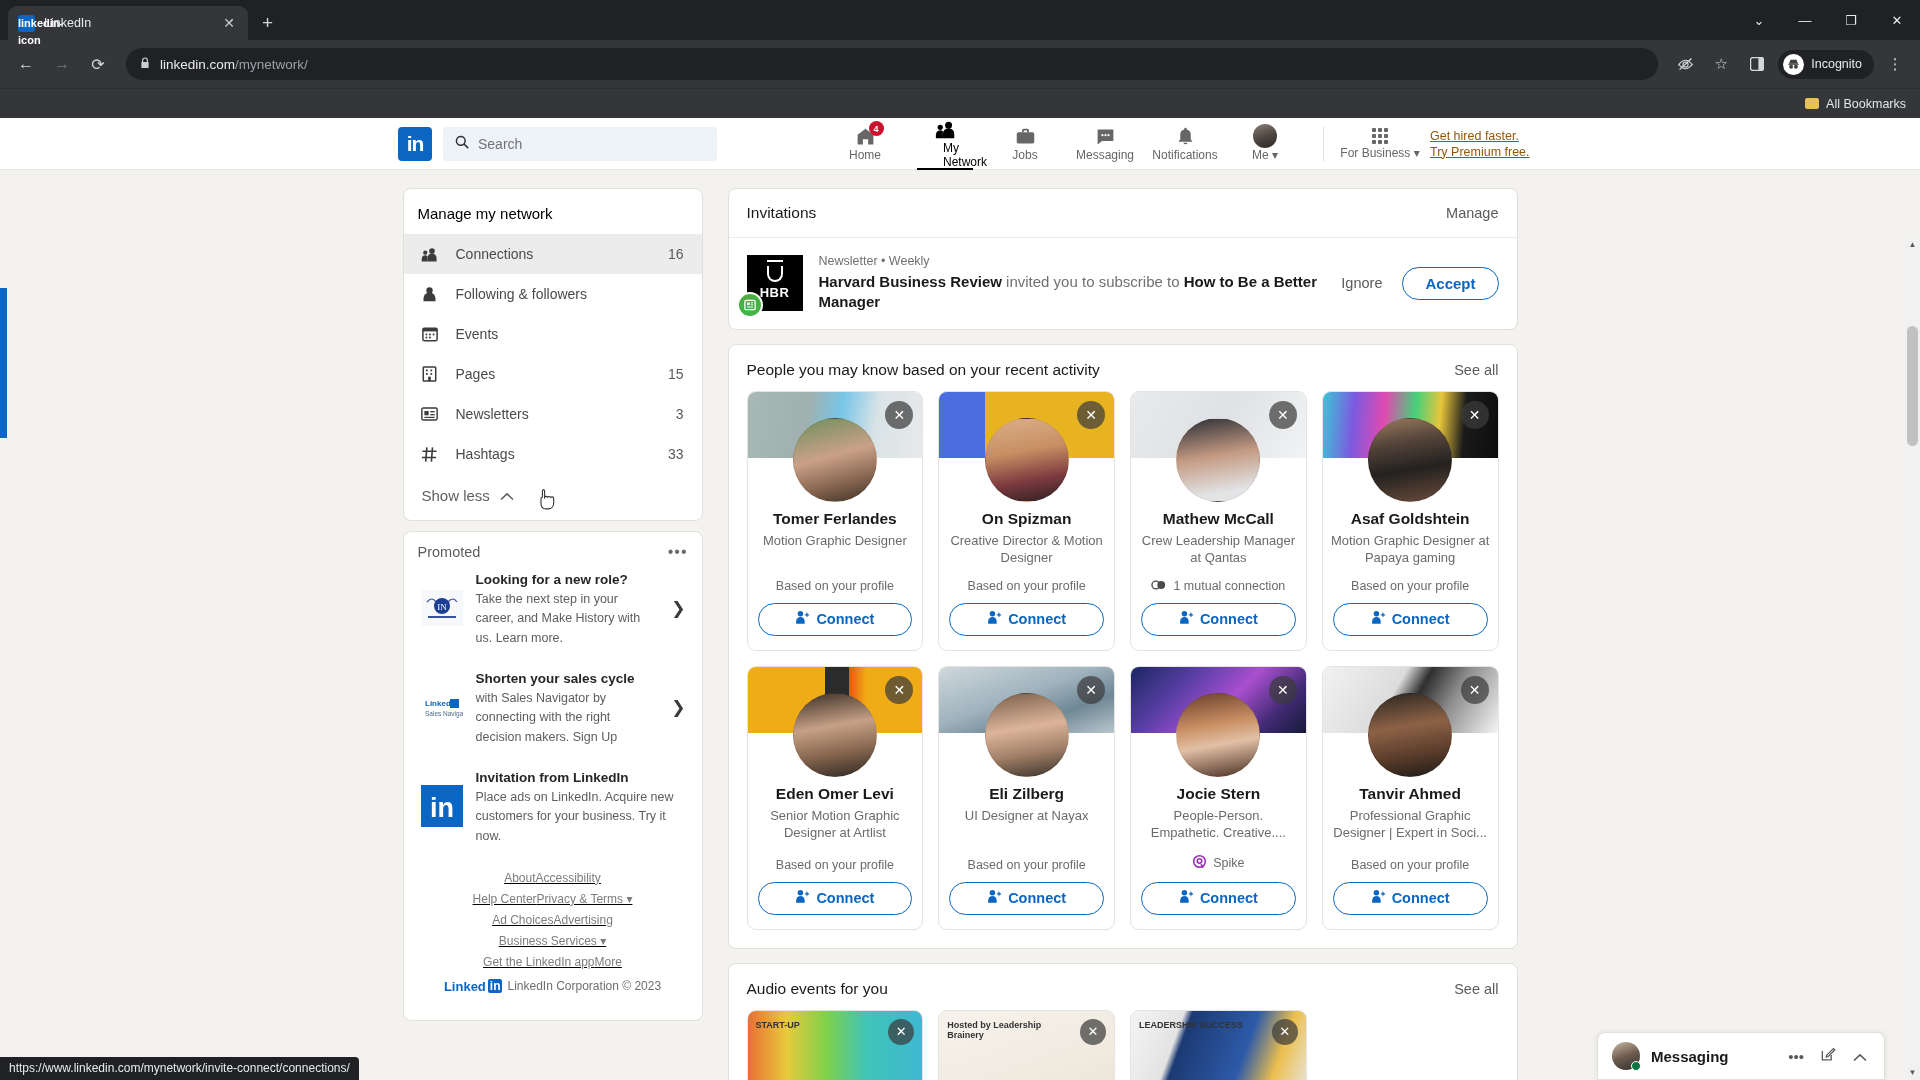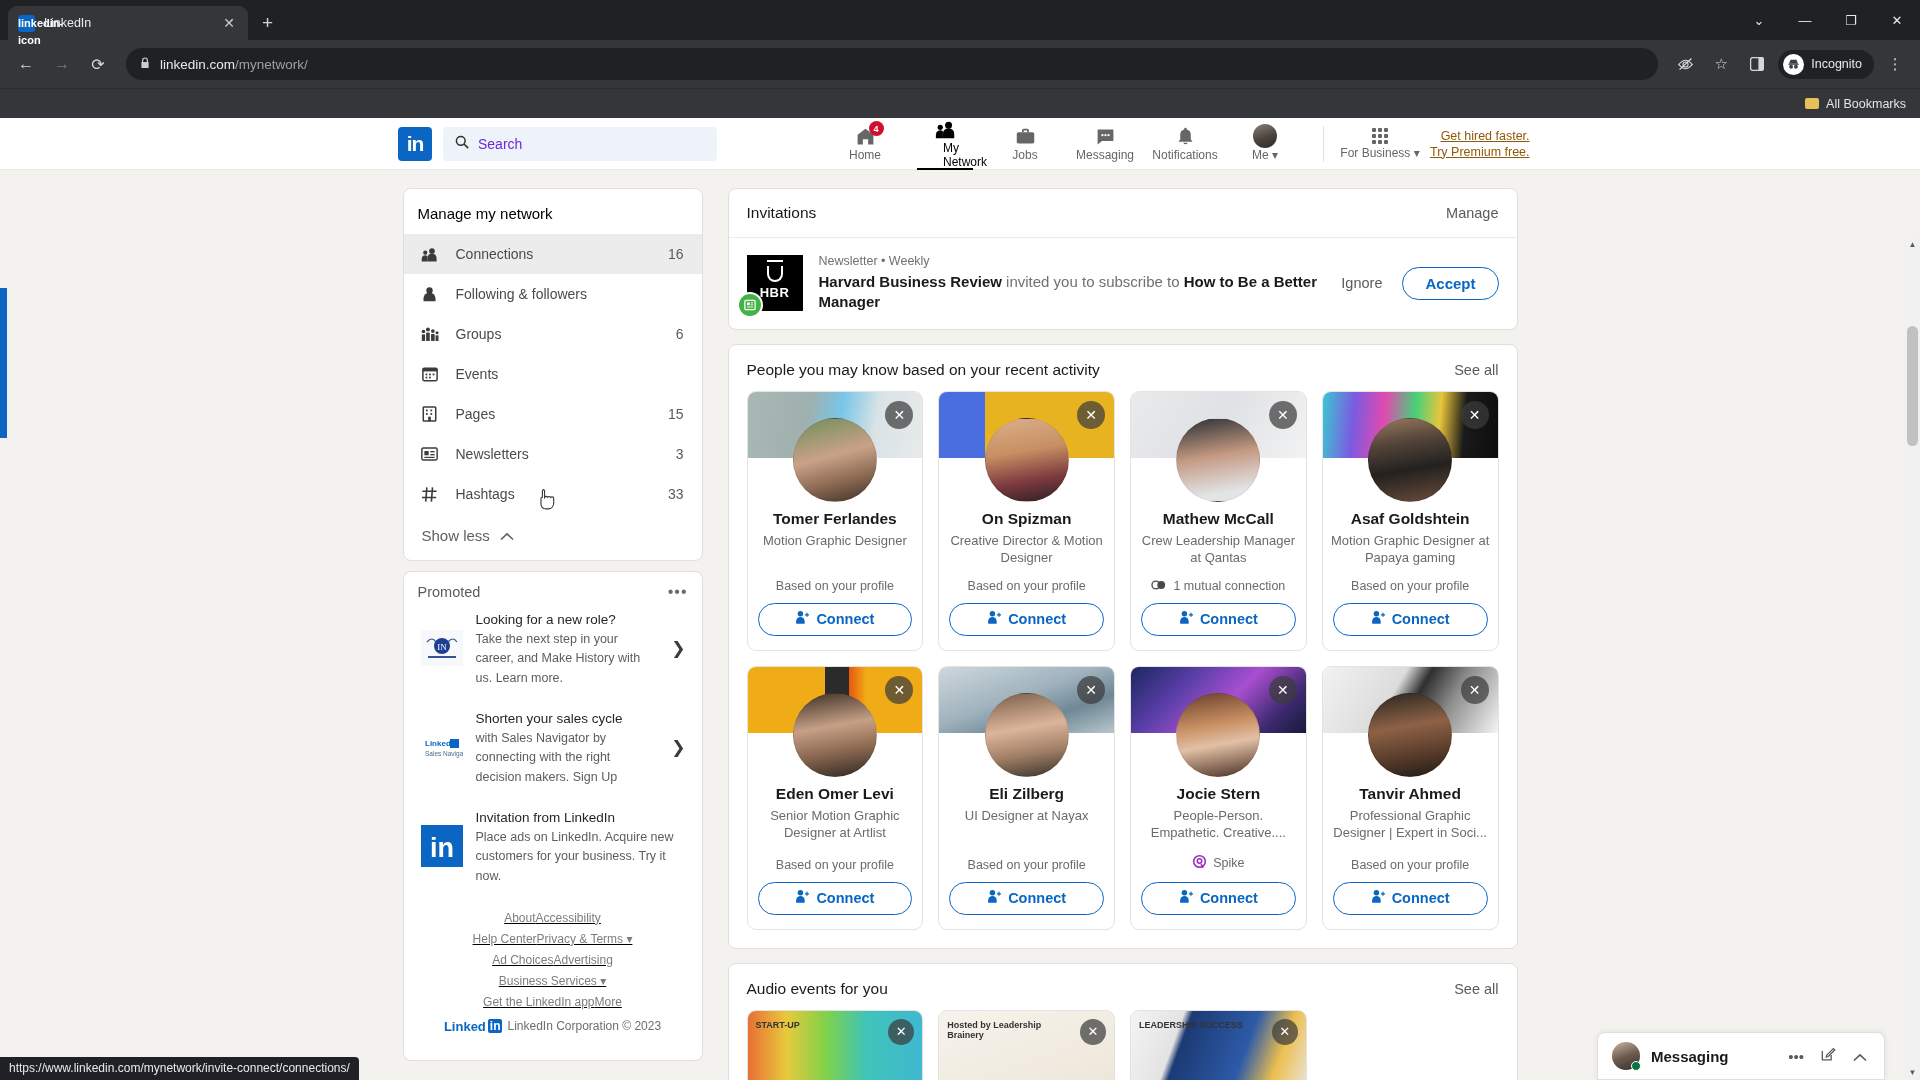--- a/index.html
+++ b/index.html
@@ -79,21 +79,21 @@
     height: 52px; background: #fff; display: flex; align-items: center;
     padding-left: 398px; padding-right: 30px; border-bottom: 1px solid #e8e8e8;
     position: relative;
   }
   .ln-logo { width: 34px; height: 34px; background: #0a66c2; border-radius: 4px;
     color:#fff; font-weight:bold; font-size:21px; display:flex; align-items:center;
     justify-content:center; letter-spacing:-1px; }
   .search-box { width: 274px; height: 34px; background:#edf3f8; border-radius:4px;
     margin-left: 11px; display:flex; align-items:center; padding: 0 12px; gap: 9px; }
   .search-icon { color:#333; font-size:14px; }
-  .search-ph { color:#6d28d9; font-size:14px; }
+  .search-ph { color:#737373; font-size:14px; }
 
   .nav-items { display:flex; align-items:center; margin-left: 108px; height:52px; }
   .nav-item { width: 80px; height:52px; display:flex; flex-direction:column;
     align-items:center; justify-content:center; position:relative; cursor:pointer; gap:1px; }
   .nav-item .ico { height:22px; display:flex; align-items:center; justify-content:center;
     color:#666; position:relative; }
   .nav-item .lbl { font-size:12px; color:#666; }
   .nav-item.active .lbl { color:#000;margin-left:40px; }
   .nav-item.active .ico { color:#000; }
   .nav-item.active::after { content:''; position:absolute; bottom:0; left:12px; right:12px;
@@ -101,21 +101,21 @@
   .badge { position:absolute; top:-4px; right:-8px; background:#cb112d; color:#fff;
     font-size:9px; min-width:15px; height:15px; border-radius:8px;
     display:flex; align-items:center; justify-content:center; padding:0 4px; font-weight:600;}
   .nav-sep { width:1px; height:36px; background:#e0e0e0; margin: 0 10px 0 18px; }
   .nav-right { display:flex; align-items:center; }
   .biz { width:92px; height:52px; display:flex; flex-direction:column; align-items:center;
     justify-content:center; cursor:pointer; gap:2px;}
   .grid-ico { display:grid; grid-template-columns:repeat(3,4px); gap:2px; }
   .grid-ico i { width:4px; height:4px; background:#666; display:block; border-radius:1px;}
   .biz .lbl { font-size:12px; color:#666; }
-  .premium { display:flex; flex-direction:column; gap:2px; margin-left:4px;align-items:flex-end; }
+  .premium { display:flex; flex-direction:column; gap:2px; margin-left:4px; }
   .premium a { color:#915907; font-size:12.5px; text-decoration:underline; cursor:pointer; }
   .avatar-nav { width:24px; height:24px; border-radius:50%;
     background: linear-gradient(160deg,#8d7f75 0%,#4b443f 55%,#2e2a27 100%); }
 
   .content { display:flex; justify-content:center; padding-top: 18px; gap: 25px; }
 
   
   .left-col { width: 300px; }
   .card { background:#fff; border:1px solid #e0dfdc; border-radius:8px; }
   .manage-title { font-size:15px; color:#000; padding:16px 14px 12px 14px; }
@@ -131,21 +131,21 @@
   .show-less { display:flex; align-items:center; gap:10px; padding:13px 0 16px 18px;
     font-size:15px; color:#5f5f5f; cursor:pointer; }
 
   .promoted { margin-top:10px; padding: 12px 14px 6px 14px; position:relative; }
   .promoted-head { font-size:14.5px; color:#5c5c5c; }
   .dots { position:absolute; right:14px; top:12px; color:#6b6b6b; font-size:16px;
     letter-spacing:1px; cursor:pointer; line-height:1;}
   .promo-row { display:flex; align-items:center; gap:12px; padding:10px 0 12px 2px; cursor:pointer; }
   .promo-thumb { width:44px; height:40px; flex:none; display:flex; align-items:center; justify-content:center; }
   .promo-txt { flex:1; }
-  .promo-t { font-size:13.5px; color:#262626; line-height:1.35; }
+  .promo-t { font-size:13.5px; color:#262626; line-height:1.35;font-weight:bold; }
   .promo-s { font-size:12.5px; color:#5d5d5d; line-height:1.38; }
   .promo-chev { color:#3b3b3b; font-size:17px; padding-right:2px; }
 
   .footer { padding:14px 10px 20px 10px; text-align:center; }
   .foot-line { display:flex; justify-content:center; margin-bottom:7px; flex-wrap:wrap;text-decoration:underline; }
   .foot-line a { font-size:12px; color:#7d7d7d; cursor:pointer; }
   .foot-brand { display:flex; align-items:center; justify-content:center; gap:5px;
     margin-top:10px; font-size:12px; color:#6e6e6e; flex-wrap:wrap; }
   .foot-logo { font-size:13px; font-weight:bold; color:#0a66c2; display:flex; align-items:center; gap:2px;}
   .foot-logo i { background:#0a66c2; color:#fff; font-style:normal; border-radius:2px;
@@ -424,36 +424,20 @@
             <span class="s-ico">
               <svg width="15" height="16" viewBox="0 0 18 20">
                   <circle cx="9" cy="5.5" r="4" fill="#3b3b3b"></circle>
                   <path d="M1.5 19v-3.5A7 7 0 0 1 16.5 15.5V19z" fill="#3b3b3b"></path>
                 </svg>
             </span>
             <span class="s-lbl">Following &amp; followers</span>
             <span class="s-cnt"></span>
           </div>
 
-          <div class="side-item">
-            <span class="s-ico">
-              <svg width="18" height="16" viewBox="0 0 22 18">
-                  <circle cx="3" cy="6" r="2.2" fill="#3b3b3b"></circle>
-                  <rect x="1" y="9.5" width="4" height="8" fill="#3b3b3b"></rect>
-                  <circle cx="8.5" cy="3.6" r="2.4" fill="#3b3b3b"></circle>
-                  <rect x="6.3" y="7.3" width="4.4" height="10.2" fill="#3b3b3b"></rect>
-                  <circle cx="14.5" cy="5.4" r="2.3" fill="#3b3b3b"></circle>
-                  <rect x="12.3" y="9" width="4.4" height="8.5" fill="#3b3b3b"></rect>
-                  <circle cx="19.6" cy="7.4" r="1.9" fill="#3b3b3b"></circle>
-                  <rect x="17.8" y="10.6" width="3.6" height="6.9" fill="#3b3b3b"></rect>
-                </svg>
-            </span>
-            <span class="s-lbl">Groups</span>
-            <span class="s-cnt">6</span>
-          </div>
 
           <div class="side-item">
             <span class="s-ico">
               <svg width="16" height="16" viewBox="0 0 18 18">
                   <rect x="1" y="2.5" width="16" height="14" rx="1.5" fill="none" stroke="#3b3b3b" stroke-width="1.7"></rect>
                   <rect x="1" y="2.5" width="16" height="3.6" fill="#3b3b3b"></rect>
                   <rect x="4" y="8.5" width="2" height="2" fill="#3b3b3b"></rect>
                   <rect x="8" y="8.5" width="2" height="2" fill="#3b3b3b"></rect>
                   <rect x="12" y="8.5" width="2" height="2" fill="#3b3b3b"></rect>
                   <rect x="4" y="12" width="2" height="2" fill="#3b3b3b"></rect>

